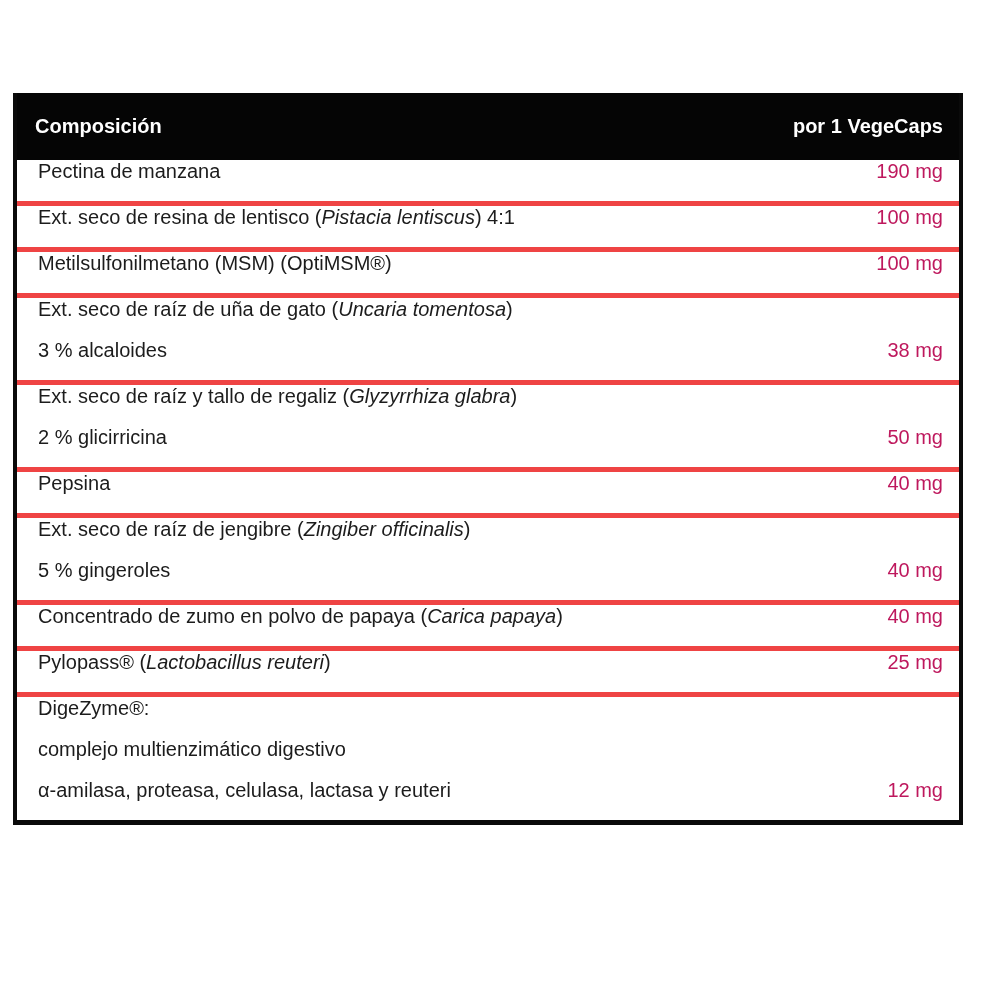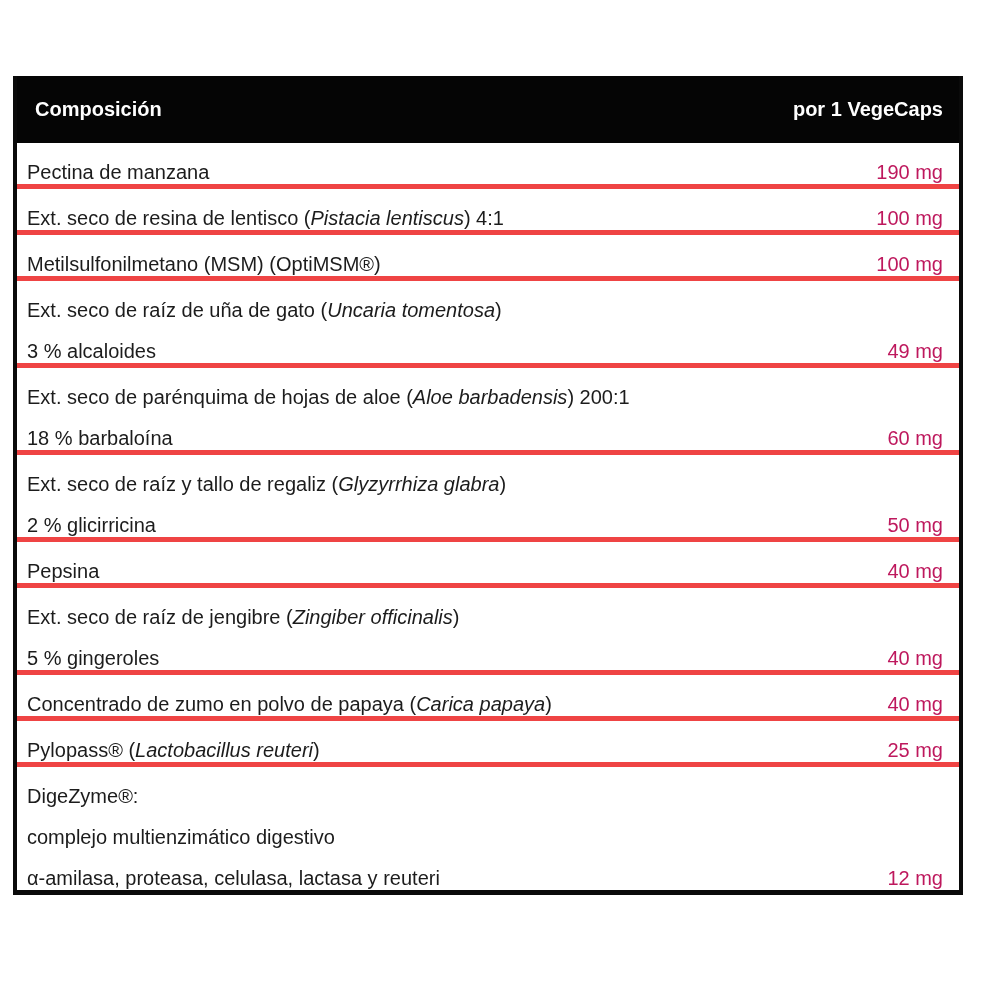--- a/index.html
+++ b/index.html
@@ -6,21 +6,21 @@
     margin: 0;
     padding: 0;
     background: #ffffff;
     width: 1000px;
     height: 1000px;
     font-family: "Liberation Sans", "DejaVu Sans", sans-serif;
   }
   .panel {
     position: absolute;
     left: 13px;
-    top: 76px;
+    top: 93px;
     width: 950px;
     box-sizing: border-box;
     background: #ffffff;
     border-left: 4px solid #0a0a0a;
     border-right: 4px solid #0a0a0a;
     border-bottom: 5px solid #0a0a0a;
   }
   .hdr {
     background: #050505;
     color: #ffffff;
@@ -31,23 +31,23 @@
     padding: 0 16px 0 18px;
     font-size: 20px;
     font-weight: bold;
   }
   .row + .row {
     border-top: 5px solid #ef4444;
   }
   .line {
     height: 41px;
     display: flex;
-    align-items: flex-end;
+    align-items: flex-start;
     justify-content: space-between;
-    padding: 0 16px 0 10px;
+    padding: 0 16px 0 21px;
     font-size: 20px;
     color: #1c1c1c;
     white-space: nowrap;
   }
   .it { font-style: italic; }
   .bd { font-weight: normal; }
   .amt { white-space: nowrap; color: #be185d; }
 </style>
 </head>
 <body>
@@ -75,30 +75,21 @@
           <span><span>Metilsulfonilmetano (MSM) (OptiMSM®)</span></span>
           <span class="amt">100 mg</span>
         </div>
       </div>
       <div class="row">
         <div class="line">
           <span><span>Ext. seco de raíz de uña de gato (</span><span class="it">Uncaria tomentosa</span><span>)</span></span>
         </div>
         <div class="line">
           <span><span>3 % alcaloides</span></span>
-          <span class="amt">49 mg</span>
-        </div>
-      </div>
-      <div class="row">
-        <div class="line">
-          <span><span>Ext. seco de parénquima de hojas de aloe (</span><span class="it">Aloe barbadensis</span><span>) 200:1</span></span>
-        </div>
-        <div class="line">
-          <span><span>18 % barbaloína</span></span>
-          <span class="amt">60 mg</span>
+          <span class="amt">38 mg</span>
         </div>
       </div>
       <div class="row">
         <div class="line">
           <span><span>Ext. seco de raíz y tallo de regaliz (</span><span class="it">Glyzyrrhiza glabra</span><span>)</span></span>
         </div>
         <div class="line">
           <span><span>2 % glicirricina</span></span>
           <span class="amt">50 mg</span>
         </div>

